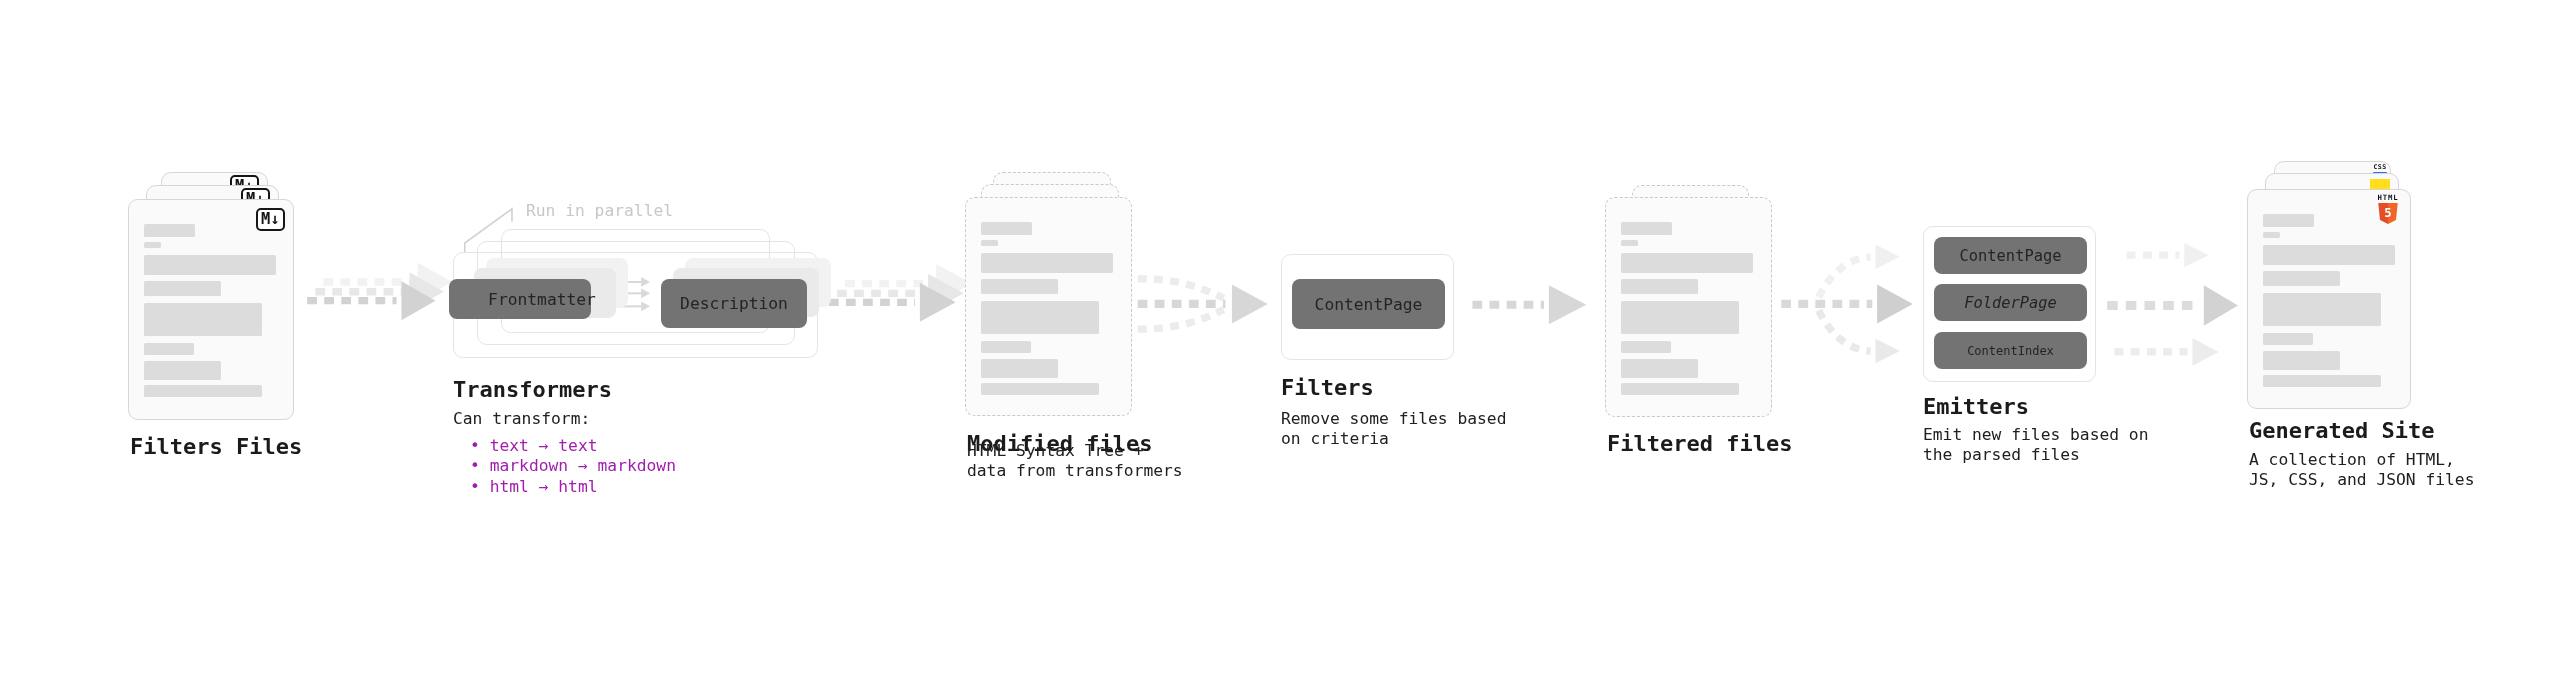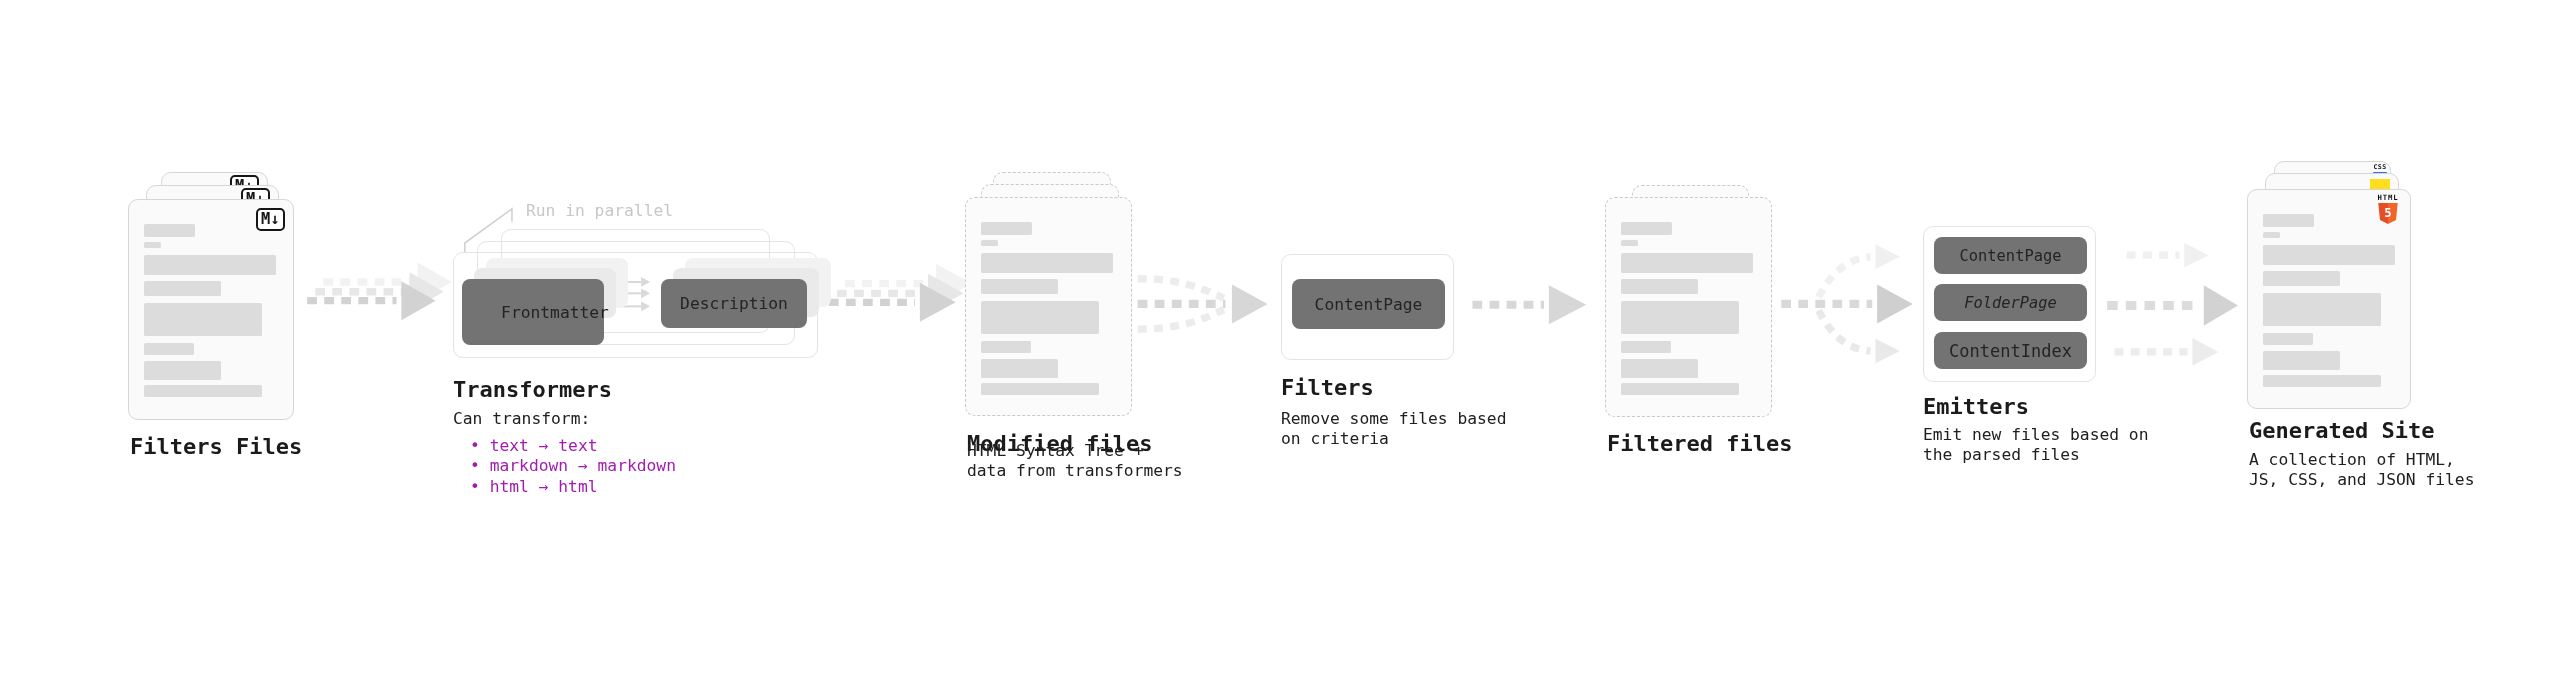--- a/index.html
+++ b/index.html
@@ -145,21 +145,21 @@
   </div>
 
   <div>
     <div class="note" style="left:526px;top:203px;">Run in parallel</div>
     <div class="panel" style="left:501px;top:229px;width:269px;height:104px;"></div>
     <div class="panel" style="left:477px;top:241px;width:318px;height:104px;"></div>
     <div class="panel" style="left:453px;top:252px;width:365px;height:106px;"></div>
 
     <div class="graybox ghost2" style="left:486px;top:258px;width:142px;height:50px;"></div>
     <div class="graybox ghost1" style="left:474px;top:268px;width:142px;height:50px;"></div>
-    <div class="graybox" style="left:462px;top:279px;width:142px;height:66px;padding-left:44px;">Frontmatter</div>
+    <div class="graybox" style="left:449px;top:279px;width:142px;height:40px;padding-left:44px;">Frontmatter</div>
 
     <div class="graybox ghost2" style="left:685px;top:258px;width:146px;height:49px;"></div>
     <div class="graybox ghost1" style="left:673px;top:268px;width:146px;height:49px;"></div>
     <div class="graybox" style="left:661px;top:279px;width:146px;height:49px;">Description</div>
 
     <div class="title" style="left:453px;top:378px;">Transformers</div>
     <div class="sub" style="left:453px;top:409px;">Can transform:</div>
     <div class="bullets" style="left:462px;top:436px;">
       <div class="line">• text → text</div>
       <div class="line">• markdown → markdown</div>
@@ -205,21 +205,21 @@
         <div class="bar b7"></div>
         <div class="bar b8"></div>
       </div>
     <div class="title" style="left:1607px;top:432px;">Filtered files</div>
   </div>
 
   <div>
     <div class="panel" style="left:1923px;top:226px;width:173px;height:156px;"></div>
     <div class="graybox" style="left:1934px;top:237px;width:153px;height:37px;font-size:15.4px;">ContentPage</div>
     <div class="graybox" style="left:1934px;top:284px;width:153px;height:37px;font-size:15.4px;font-style:italic;">FolderPage</div>
-    <div class="graybox" style="left:1934px;top:332px;width:153px;height:37px;font-size:17px;">ContentIndex</div>
+    <div class="graybox" style="left:1934px;top:332px;width:153px;height:37px;font-size:12px;">ContentIndex</div>
     <div class="title" style="left:1923px;top:395px;">Emitters</div>
     <div class="sub" style="left:1923px;top:425px;">Emit new files based on
 the parsed files</div>
   </div>
 
   <div>
     <div class="doc" style="left:2274px;top:161px;width:117px;height:73px;">
       <div class="csswrap">
         <div class="cssword">CSS</div>
         <div class="cssbar"></div>

